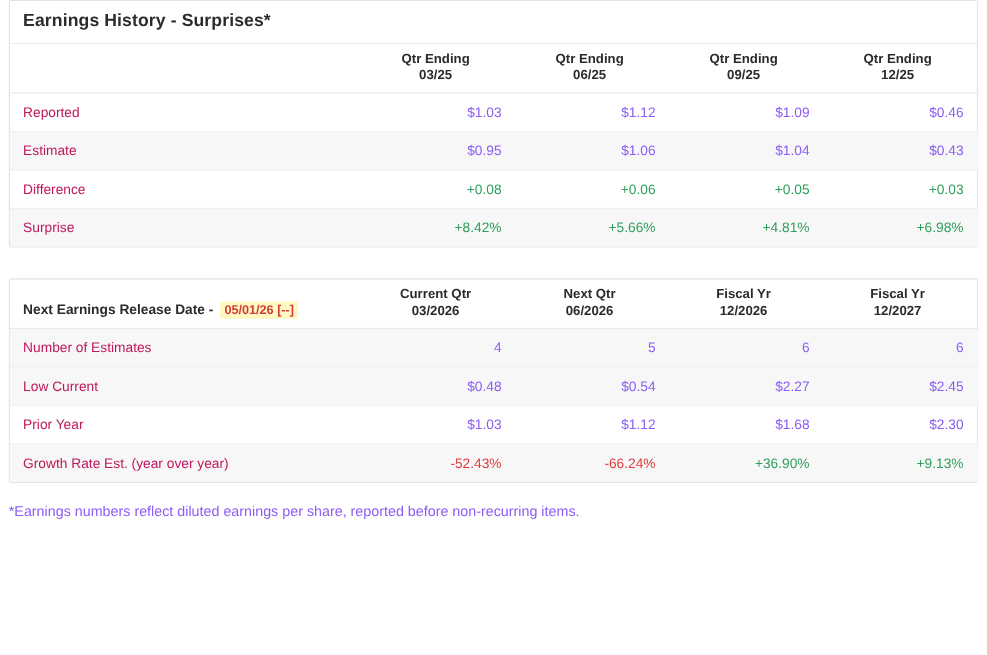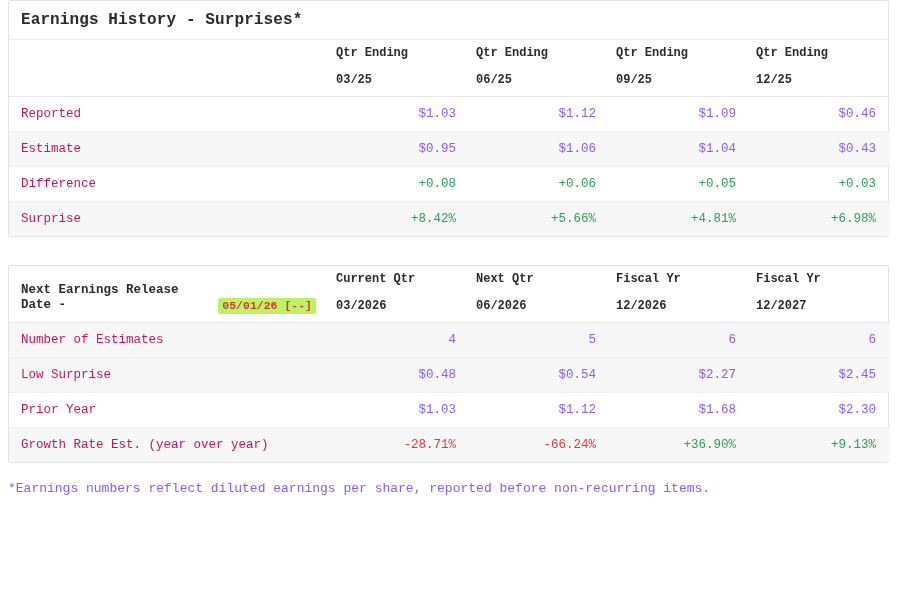--- a/index.html
+++ b/index.html
@@ -13,21 +13,20 @@
     font-family: "Liberation Sans", sans-serif;
     color: #2b2b2b;
     font-size: 13px;
     position: relative;
     overflow: hidden;
   }
   .page {
     padding: 0 8px;
     box-sizing: border-box;
     width: 816px;
-    font-family: Liberation Mono, monospace;
   }
   .panel {
     border: 1px solid #e3e3e3;
     border-radius: 2px;
     background: #ffffff;
     box-sizing: border-box;
     width: 881px;
   }
   .panel-title {
     font-size: 16px;
@@ -42,32 +41,32 @@
     width: 100%;
     table-layout: fixed;
   }
   col.label-col { width: 321px; }
   col.data-col  { width: 140px; }
 
   thead th {
     font-size: 12px;
     font-weight: bold;
     color: #2b2b2b;
-    text-align: left;
+    text-align: center;
     vertical-align: bottom;
     padding: 6px 14px 8px 6px;
     border-bottom: 1px solid #e8e8e8;
     line-height: 1.25;
   }
   thead th.label-head {
     text-align: left;
     padding-left: 12px;
     font-weight: bold;
   }
-  thead th .l2 { display: block; margin-top: 12px; }
+  thead th .l2 { display: block; }
 
   tbody td {
     font-size: 12.5px;
     padding: 10px 14px 10px 6px;
     text-align: right;
     border-bottom: 1px solid #f0f0f0;
     color: #8b5cf6;
     white-space: nowrap;
   }
   tbody td.label {
@@ -87,21 +86,21 @@
     display: flex;
     align-items: flex-end;
     gap: 6px;
   }
   .release-label {
     font-weight: bold;
     font-size: 12.5px;
     color: #2b2b2b;
   }
   .release-date {
-    background: #bef264;
+    background: #fef9c3;
     color: #d33a3a;
     font-weight: bold;
     font-size: 11.5px;
     padding: 1px 4px;
     border-radius: 2px;
     white-space: nowrap;
   }
   .spacer { height: 28px; }
   .footnote {
     font-size: 13px;
@@ -217,36 +216,36 @@
       </thead>
       <tbody>
         <tr class="alt">
           <td class="label">Number of Estimates</td>
           <td>4</td>
           <td>5</td>
           <td>6</td>
           <td>6</td>
         </tr>
         <tr class="alt">
-          <td class="label">Low Surprise</td>
+          <td class="label">Low Current</td>
           <td>$0.48</td>
           <td>$0.54</td>
           <td>$2.27</td>
           <td>$2.45</td>
         </tr>
         <tr>
           <td class="label">Prior Year</td>
           <td>$1.03</td>
           <td>$1.12</td>
           <td>$1.68</td>
           <td>$2.30</td>
         </tr>
         <tr class="alt">
           <td class="label">Growth Rate Est. (year over year)</td>
-          <td class="neg">-28.71%</td>
+          <td class="neg">-52.43%</td>
           <td class="neg">-66.24%</td>
           <td class="pos">+36.90%</td>
           <td class="pos">+9.13%</td>
         </tr>
       </tbody>
     </table>
   </div>
 
   <div class="footnote">*Earnings numbers reflect diluted earnings per share, reported before non-recurring items.</div>
 

